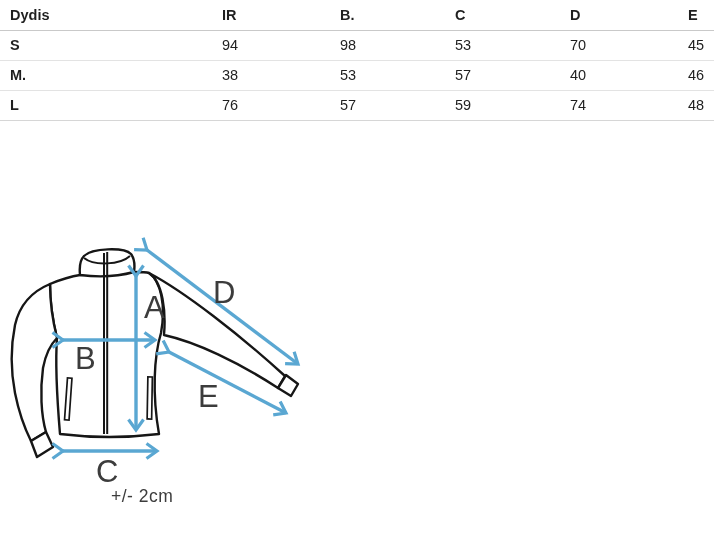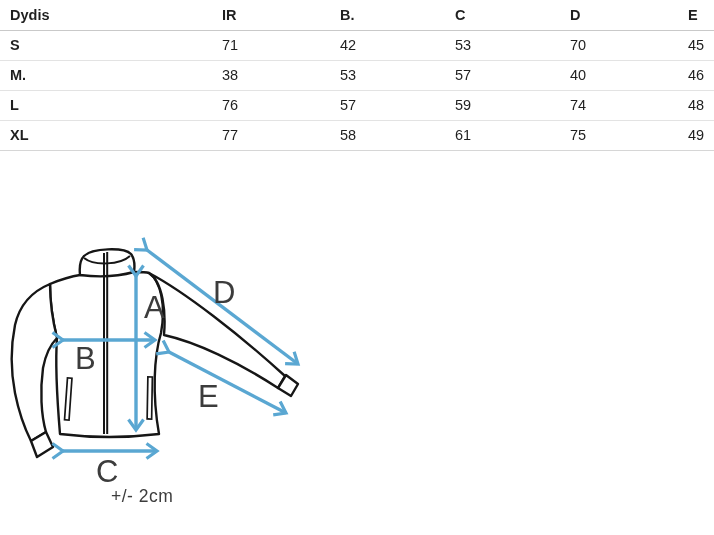--- a/index.html
+++ b/index.html
@@ -61,49 +61,41 @@
         <th>IR</th>
         <th>B.</th>
         <th>C</th>
         <th>D</th>
         <th>E</th>
       </tr>
   </thead>
   <tbody>
       <tr>
         <th>S</th>
-        <td>71</td>
-        <td>42</td>
+        <td>94</td>
+        <td>98</td>
         <td>53</td>
         <td>70</td>
         <td>45</td>
       </tr>
       <tr>
         <th>M.</th>
         <td>38</td>
         <td>53</td>
         <td>57</td>
         <td>40</td>
         <td>46</td>
       </tr>
       <tr>
         <th>L</th>
         <td>76</td>
         <td>57</td>
         <td>59</td>
         <td>74</td>
         <td>48</td>
-      </tr>
-      <tr>
-        <th>XL</th>
-        <td>77</td>
-        <td>58</td>
-        <td>61</td>
-        <td>75</td>
-        <td>49</td>
       </tr>
     </tbody>
 </table>
 
 <div class="diagram-wrap">
   <svg width="340" height="310" viewBox="0 225 340 310">
     <defs>
       <marker id="ah" markerWidth="26" markerHeight="26" refX="0" refY="0" orient="auto" markerUnits="userSpaceOnUse" overflow="visible">
         <path d="M -10.5,-7.5 L 0,0 L -10.5,7.5" fill="none" stroke-width="3.2" stroke="#5aa7d2"></path>
       </marker>

